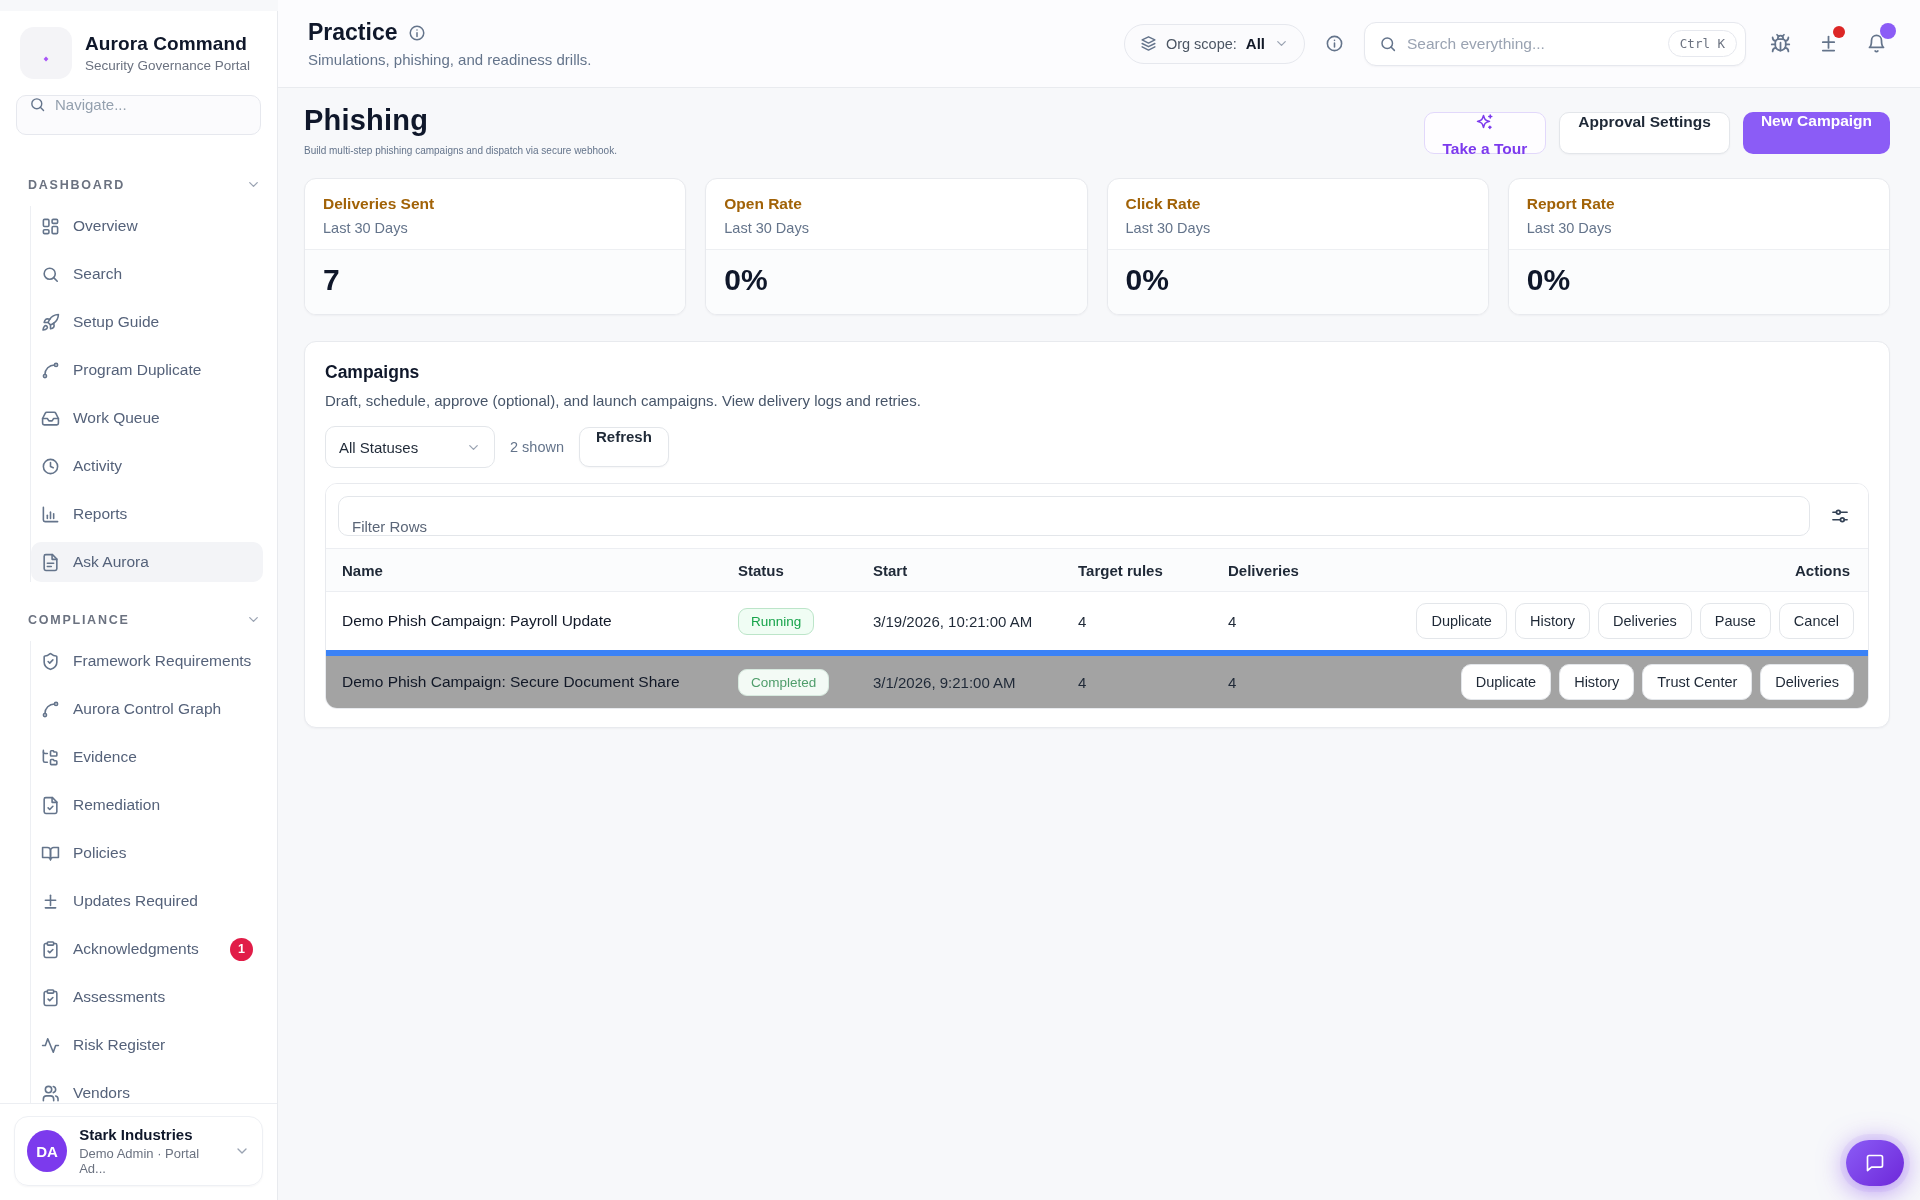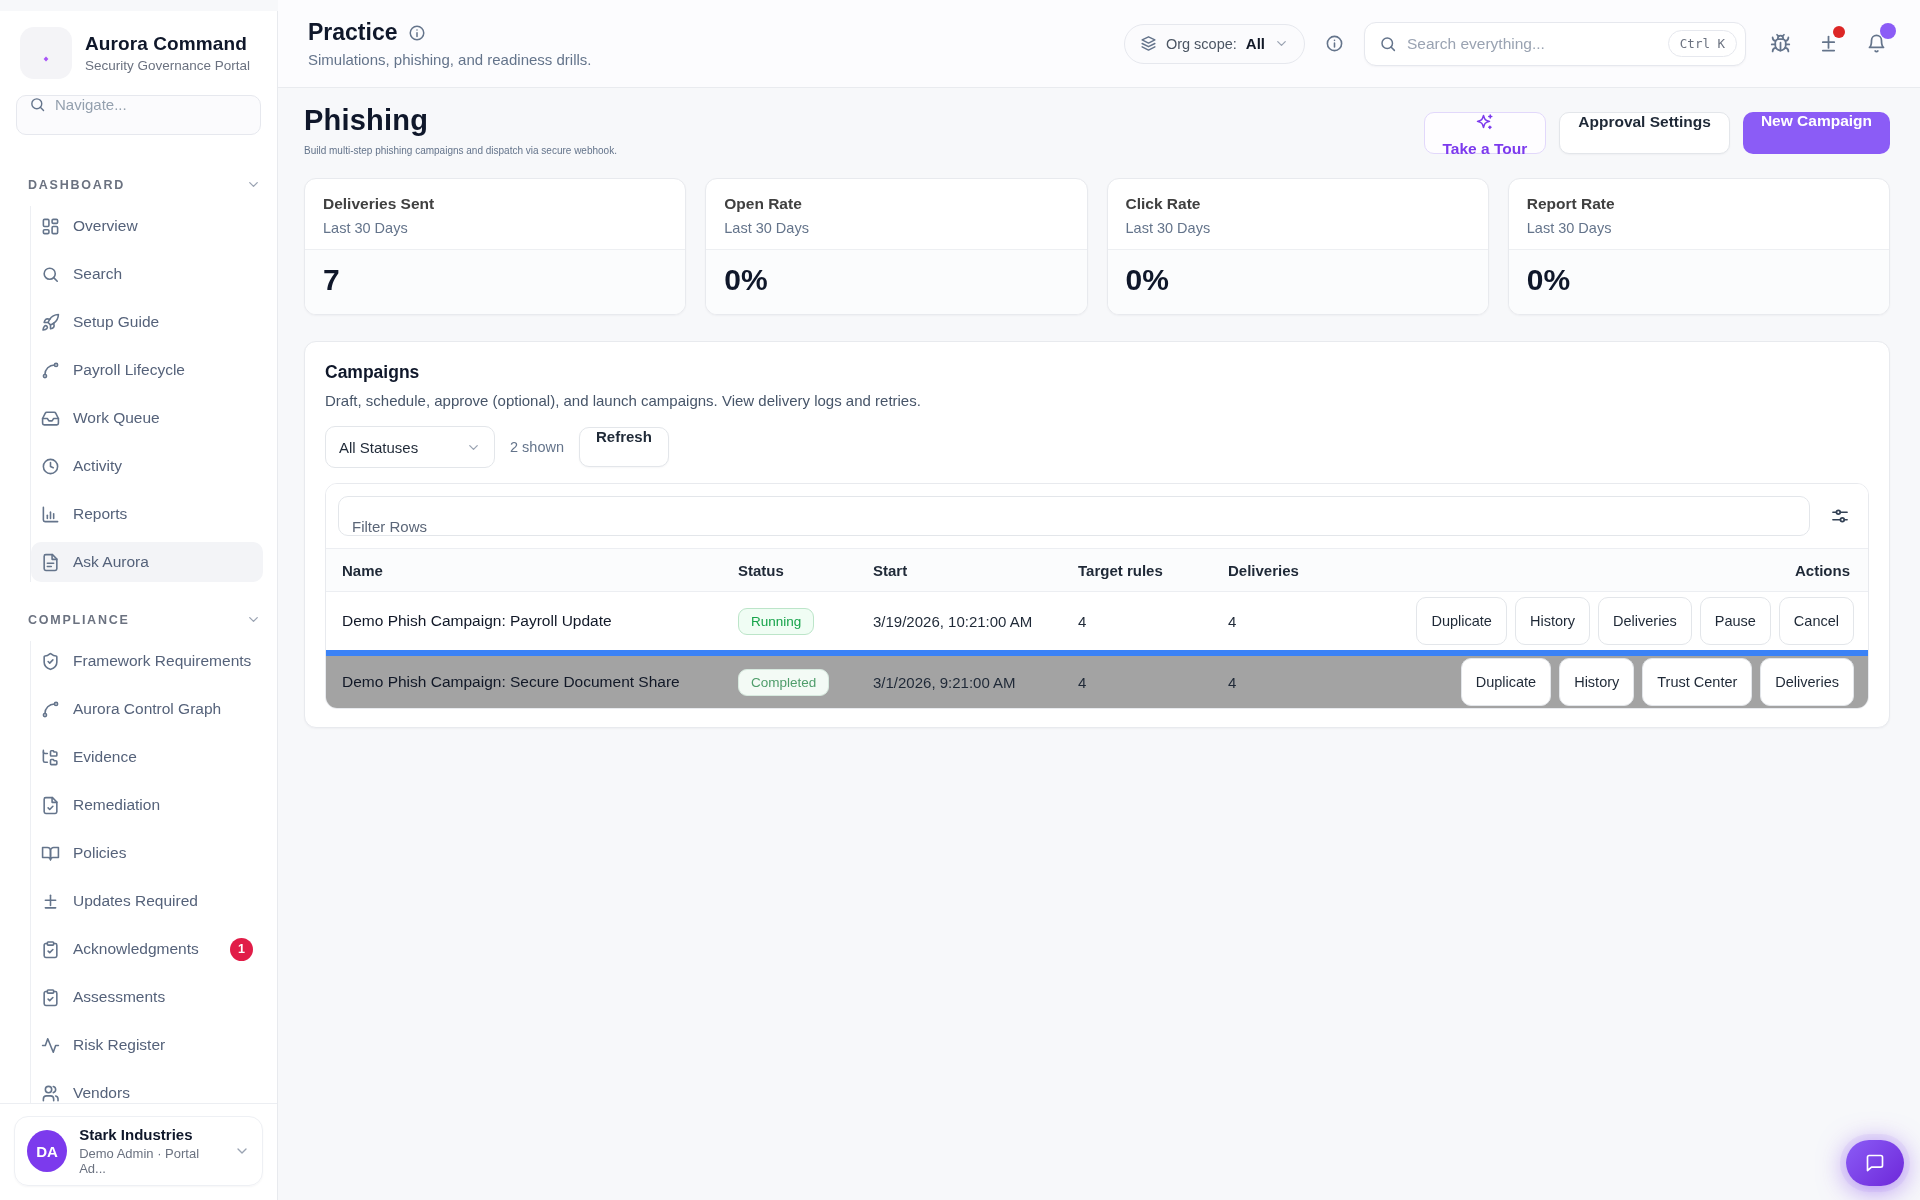--- a/index.html
+++ b/index.html
@@ -87,21 +87,21 @@
     display:inline-flex; align-items:center; gap:9px; cursor:pointer; border:1px solid transparent;
     font-family:inherit; background:#fff;flex-direction:column; }
   .btn-tour { color:var(--accent,#7c3aed); border-color:#e2d8fb; background:#fefdff; }
   .btn-outline { border-color:#e3e6ea; color:#1f2937; box-shadow:0 1px 2px rgba(16,24,40,.04); }
   .btn-primary { background:var(--primary-btn,#8b5cf6); color:#fff; border:none; }
 
   .stats-row { display:grid; grid-template-columns:repeat(4,1fr); gap:19px; margin-top:22px; }
   .stat-card { background:#fff; border:1px solid #e8eaee; border-radius:12px; overflow:hidden;
     box-shadow:0 1px 2px rgba(16,24,40,.04); }
   .stat-head { padding:16px 18px 13px; }
-  .stat-title { font-size:15.5px; font-weight:700; color:#404040; }
+  .stat-title { font-size:15.5px; font-weight:700; color:#a16207; }
   .stat-period { font-size:14.5px; color:#64748b; margin-top:7px; }
   .stat-value { border-top:1px solid #edeff2; background:#fbfcfd; padding:13px 18px 17px;
     font-size:30px; font-weight:700; color:#0f172a; }
 
   .campaigns-card { margin-top:26px; background:#fff; border:1px solid #e8eaee; border-radius:12px;
     padding:20px 20px 18px; box-shadow:0 1px 2px rgba(16,24,40,.04); }
   .camp-title { font-size:17.5px; font-weight:700; color:#0f172a; }
   .camp-sub { font-size:15px; color:#475569; margin-top:9px; }
   .controls { display:flex; align-items:center; gap:15px; margin-top:17px; }
   .camp-search { flex:1; height:42px; border:1px solid #e3e6ea; border-radius:10px; background:#fff;
@@ -131,21 +131,21 @@
   .cell-name { padding-left:16px; }
   .cell-actions { text-align:right; padding-right:18px; }
   .t-row { height:58px; background:#fff; }
   .t-row + .t-row { border-top:6px solid #3b82f6; background:#a3a3a3; }
   .row-name { font-size:15.5px; color:#111827; padding-left:16px; white-space:nowrap;
     overflow:hidden; text-overflow:ellipsis; }
   .row-text { font-size:15px; color:#1f2937; }
   .status-pill { display:inline-flex; align-items:center; padding:5px 12px; border-radius:9px;
     font-size:13.5px; font-weight:500; border:1px solid transparent; }
   .row-actions { display:flex; justify-content:flex-end; gap:8px; padding-right:14px; }
-  .btn-row { height:48px; border:1px solid #e3e6ea; border-radius:10px; background:#fff;
+  .btn-row { height:36px; border:1px solid #e3e6ea; border-radius:10px; background:#fff;
     font-size:14.5px; color:#1f2937; padding:0 14px; cursor:pointer; font-family:inherit;
     display:inline-flex; align-items:center; white-space:nowrap; }
 
   .chat-fab { position:absolute; right:16px; bottom:14px; width:58px; height:46px; border-radius:23px;
     background:linear-gradient(135deg,#8b5cf6,#6d28d9); display:flex; align-items:center;
     justify-content:center; color:#fff; cursor:pointer;
     box-shadow:0 4px 28px rgba(124,58,237,.6), 0 0 0 6px rgba(139,92,246,.08); z-index:6; }
 </style>
 </head>
 <body>
@@ -229,21 +229,21 @@
     <span class="nav-label">Setup Guide</span>
   </div>
           <div class="nav-item">
     <span class="icon">
               <svg width="19" height="19" viewBox="0 0 24 24" fill="none" stroke="currentColor" stroke-width="2" stroke-linecap="round" stroke-linejoin="round">
                 <circle cx="19" cy="5" r="2"></circle>
                 <circle cx="5" cy="19" r="2"></circle>
                 <path d="M5 17A12 12 0 0 1 17 5"></path>
               </svg>
             </span>
-    <span class="nav-label">Payroll Lifecycle</span>
+    <span class="nav-label">Program Duplicate</span>
   </div>
           <div class="nav-item">
     <span class="icon">
               <svg width="19" height="19" viewBox="0 0 24 24" fill="none" stroke="currentColor" stroke-width="2" stroke-linecap="round" stroke-linejoin="round">
                 <polyline points="22 12 16 12 14 15 10 15 8 12 2 12"></polyline>
                 <path d="M5.45 5.11 2 12v6a2 2 0 0 0 2 2h16a2 2 0 0 0 2-2v-6l-3.45-6.89A2 2 0 0 0 16.76 4H7.24a2 2 0 0 0-1.79 1.11z"></path>
               </svg>
             </span>
     <span class="nav-label">Work Queue</span>
   </div>

